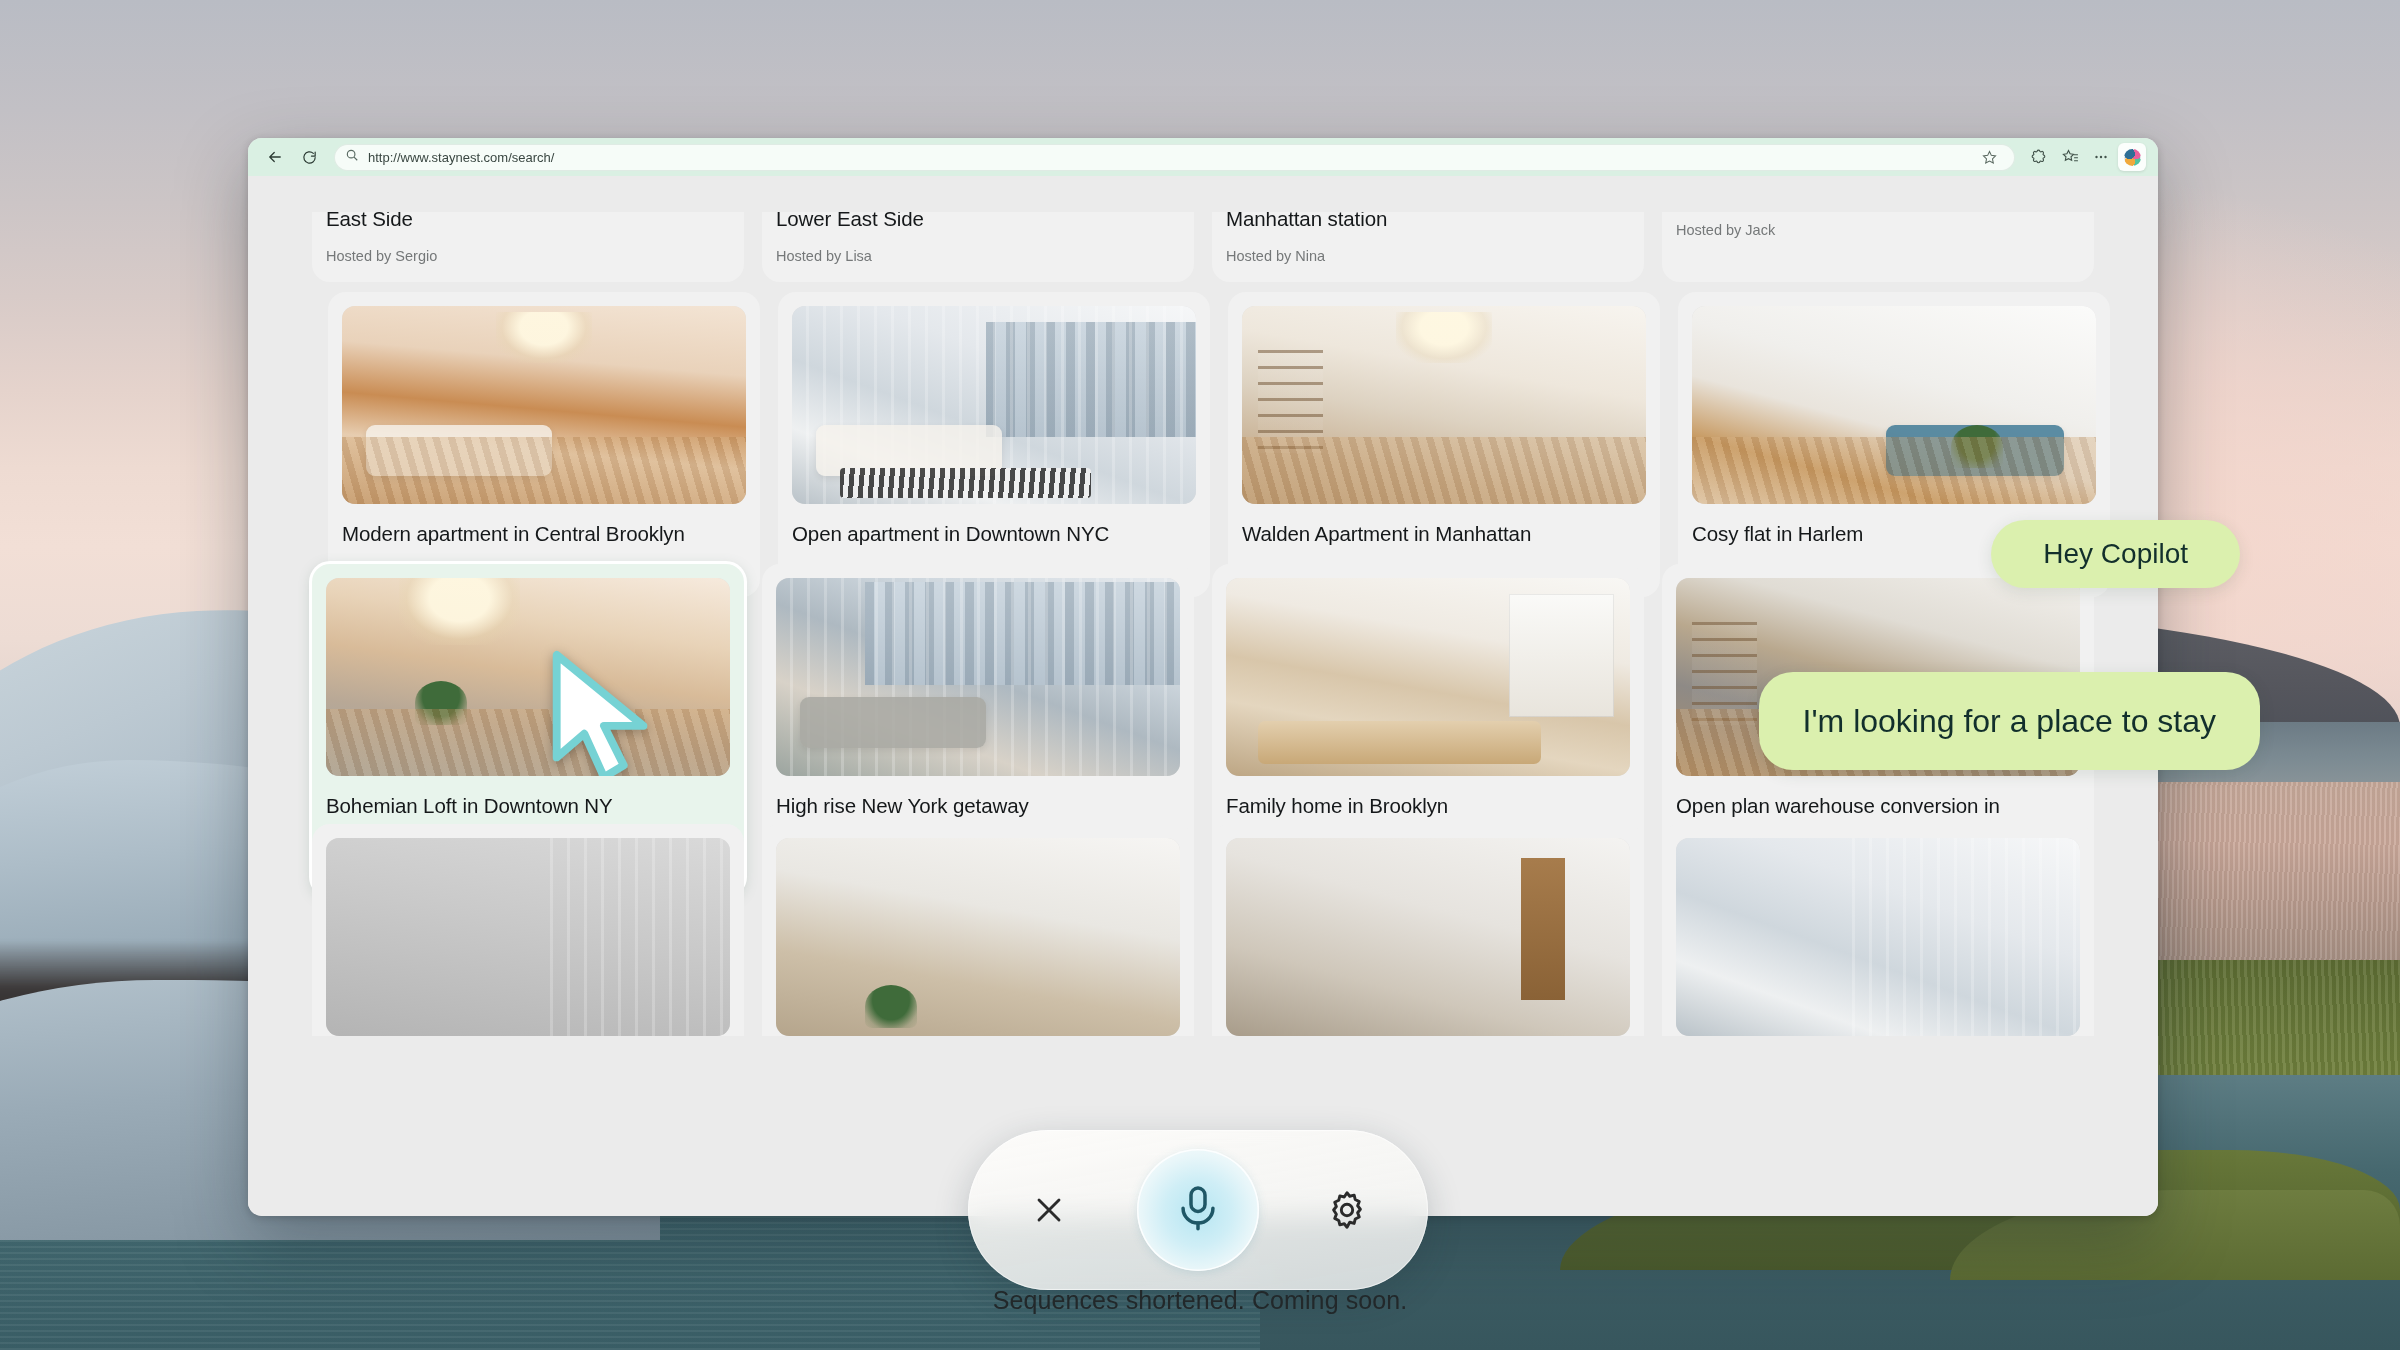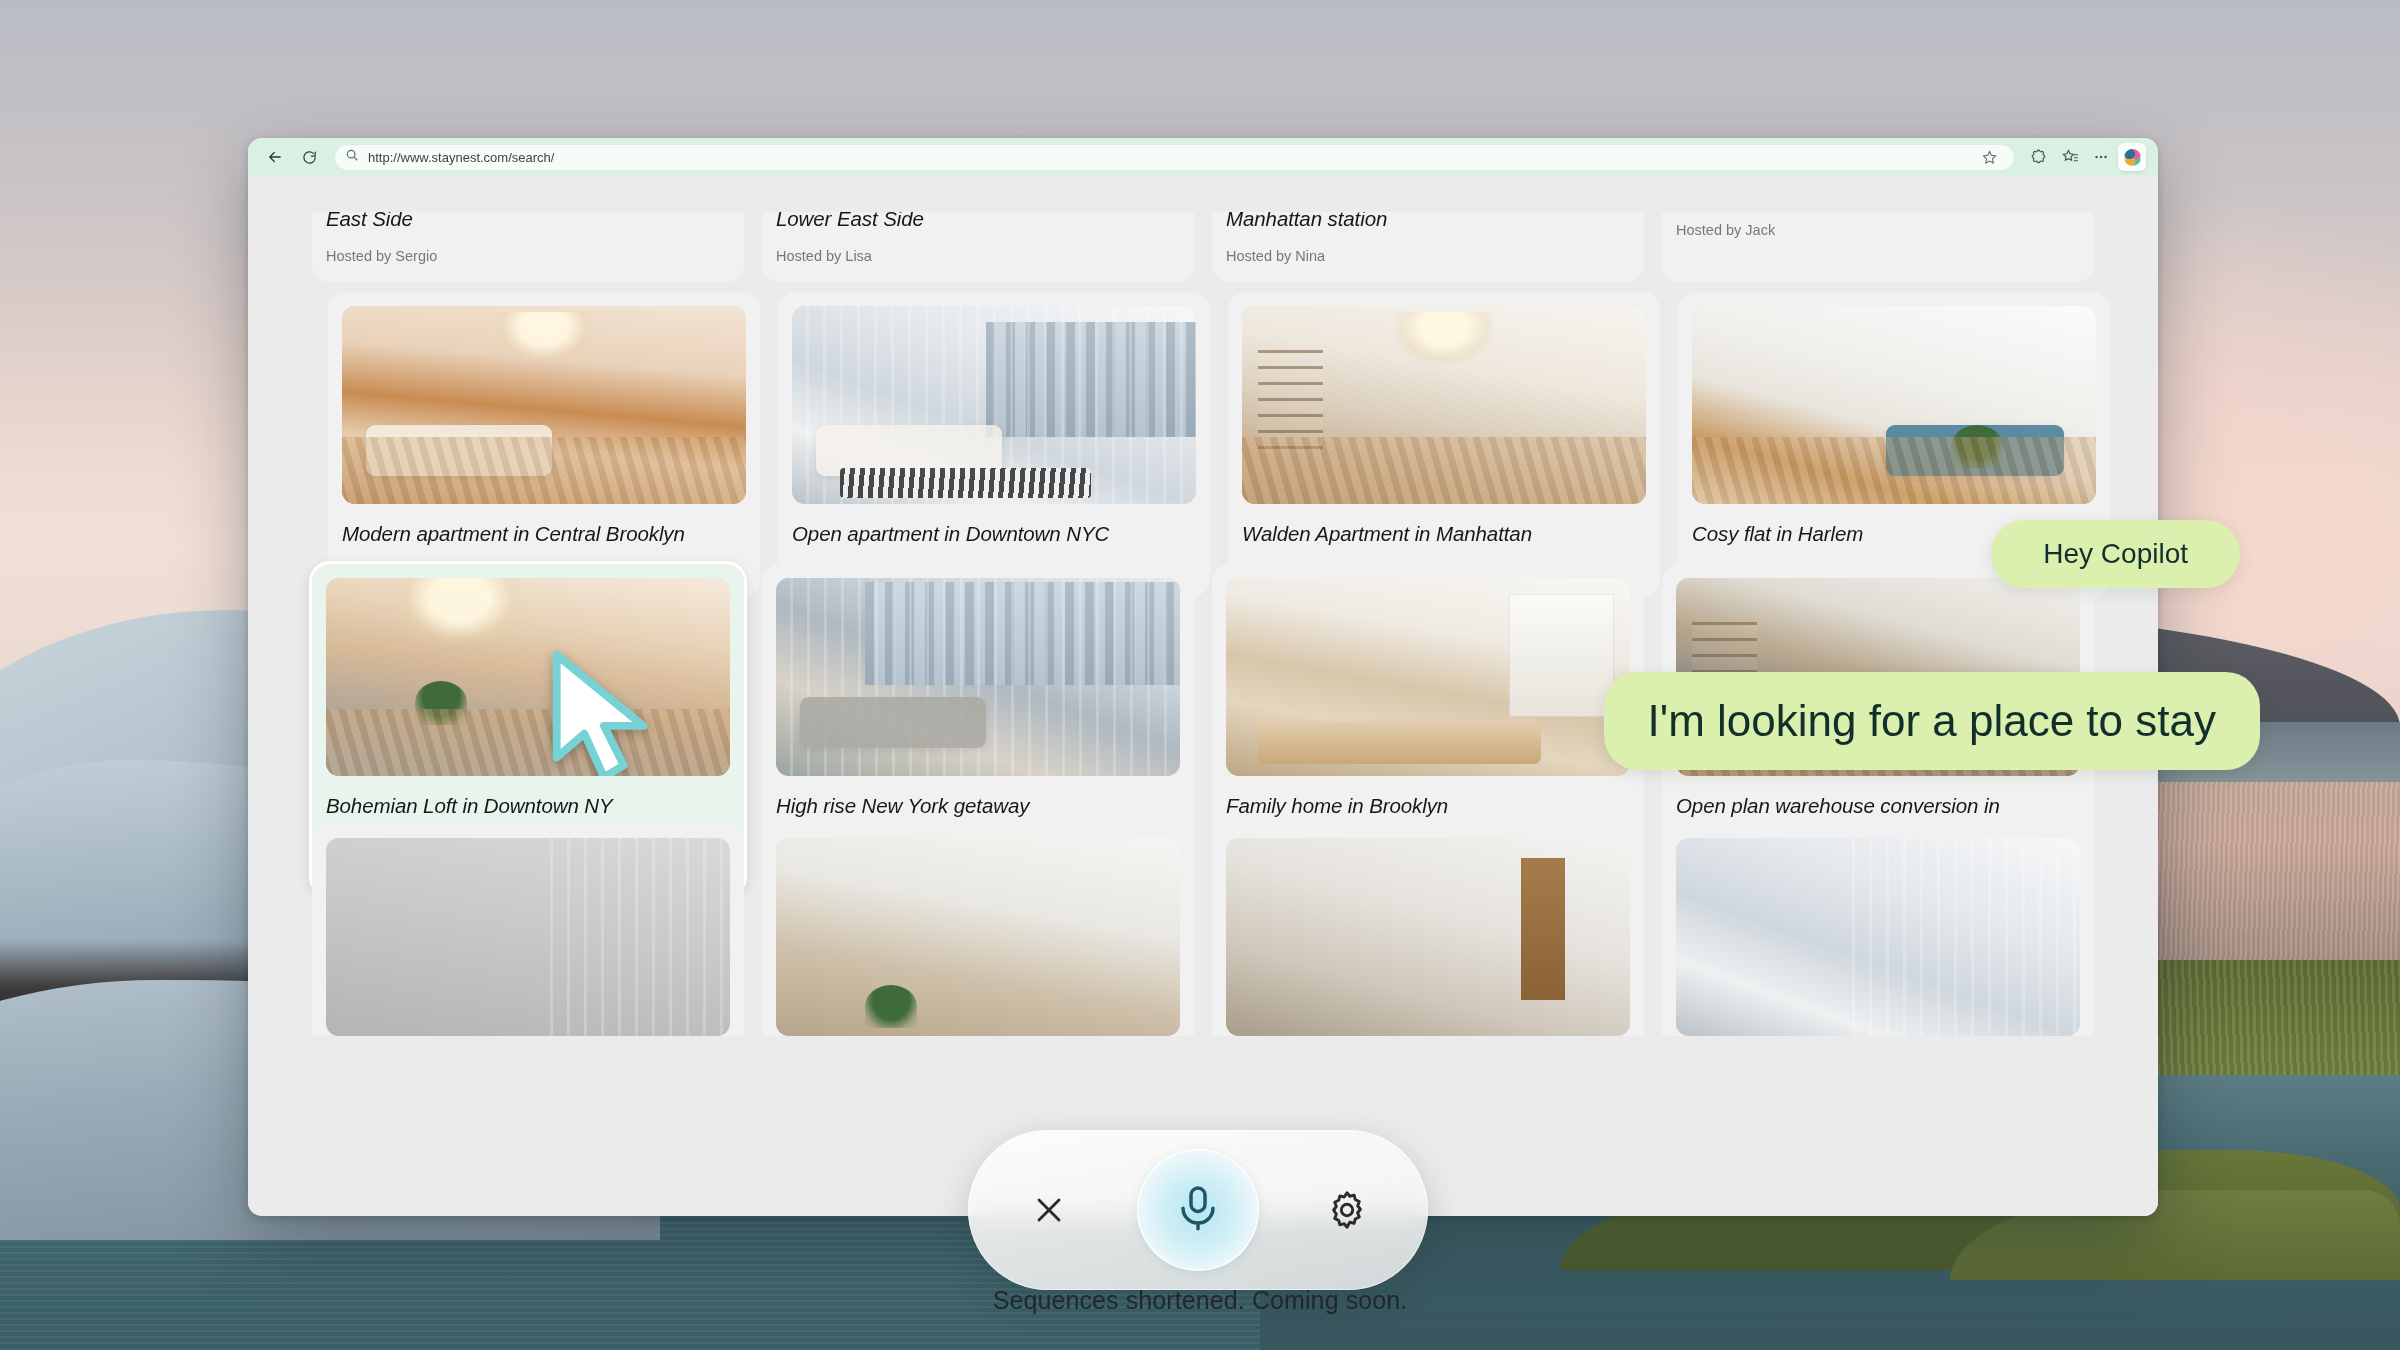--- a/index.html
+++ b/index.html
@@ -207,21 +207,21 @@
   .card {
     background:#f1f1f1; border-radius:18px; padding:14px 14px 18px;
     display:flex; flex-direction:column;
   }
   .card .thumb {
     width:100%; height:198px; border-radius:13px; overflow:hidden;
     position:relative; background:#ddd;
   }
   .card .title {
     margin-top:17px; font-size:20.5px; line-height:1.27;
-    color:#15181a; font-weight:400; letter-spacing:-.1px;font-style:italic;
+    color:#15181a; font-weight:400; letter-spacing:-.1px;
   }
   .card .host {
     margin-top:16px; font-size:14.5px; color:#757879;
   }
   .card.selected {
     background:#e8f4ec;
     box-shadow:0 0 0 3px #ffffff, 0 3px 14px rgba(90,130,110,.30);
   }
 
   
@@ -340,21 +340,21 @@
   .bubble {
     position:absolute; background:#dbf0ae; color:#122f2c;
     border-radius:34px; display:flex; align-items:center;
     box-shadow:0 4px 16px rgba(40,70,50,.12);
     white-space:nowrap;
   }
   #bubble-1 {
     right:160px; top:520px; height:68px; padding:0 52px; font-size:28px;
   }
   #bubble-2 {
-    right:140px; top:672px; height:98px; padding:0 44px; font-size:44px;
+    right:140px; top:672px; height:98px; padding:0 44px; font-size:32px;
   }
 
   
   #voicebar {
     position:absolute; left:968px; top:1130px; width:460px; height:160px;
     border-radius:80px;
     background:linear-gradient(170deg, rgba(253,252,250,.93) 0%, rgba(246,246,244,.88) 55%, rgba(236,238,238,.86) 100%);
     backdrop-filter:blur(14px);
     box-shadow:0 10px 34px rgba(30,50,60,.22), inset 0 0 0 1px rgba(255,255,255,.55);
     display:flex; align-items:center; justify-content:space-between;

